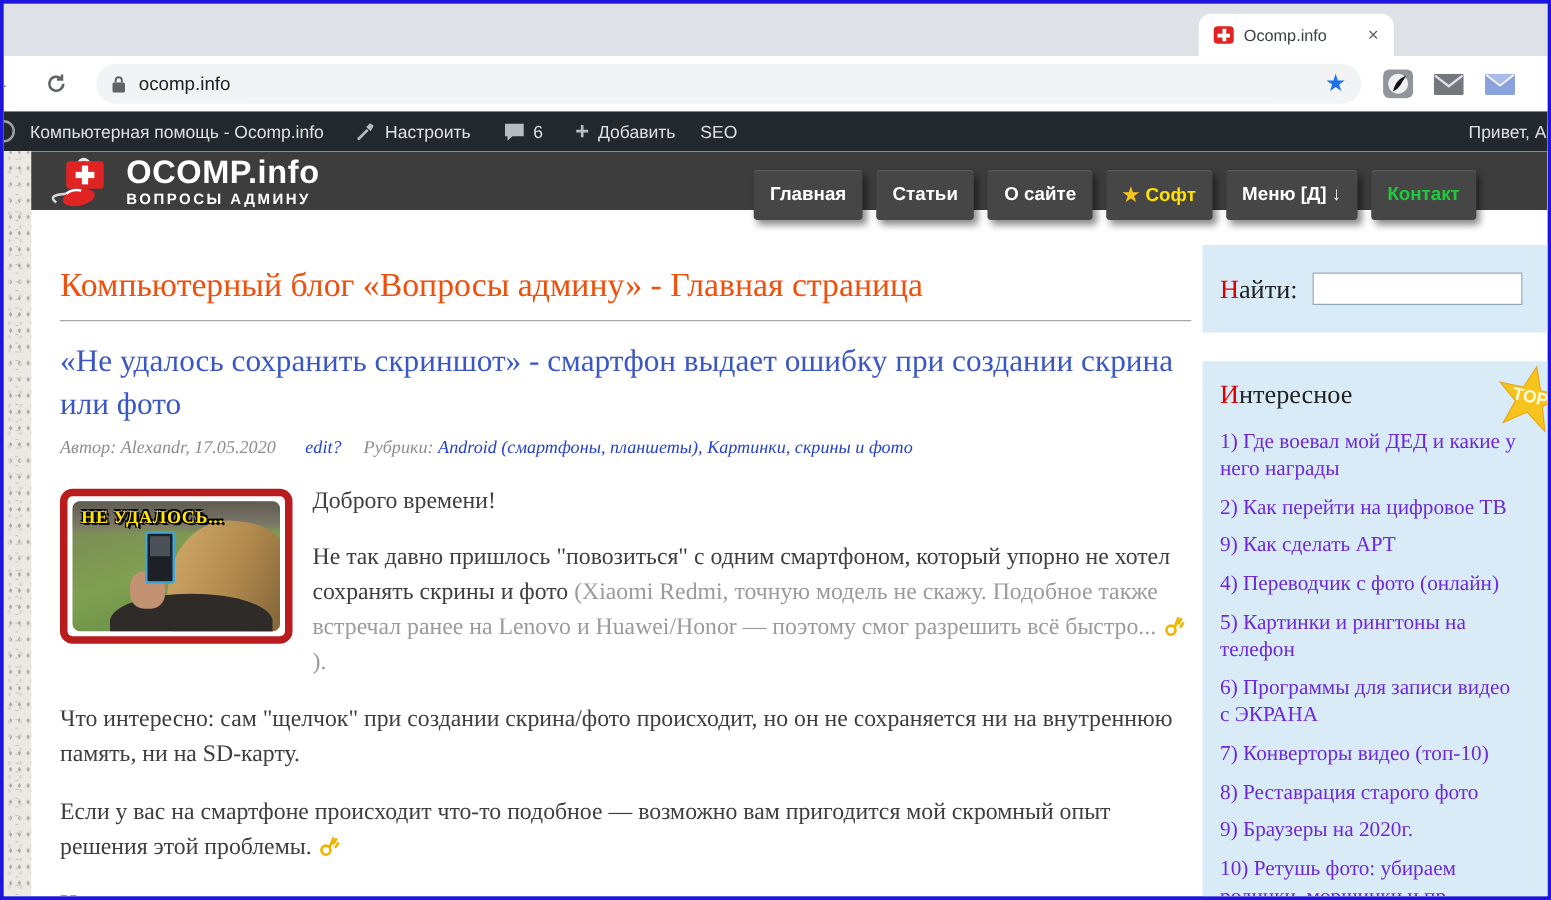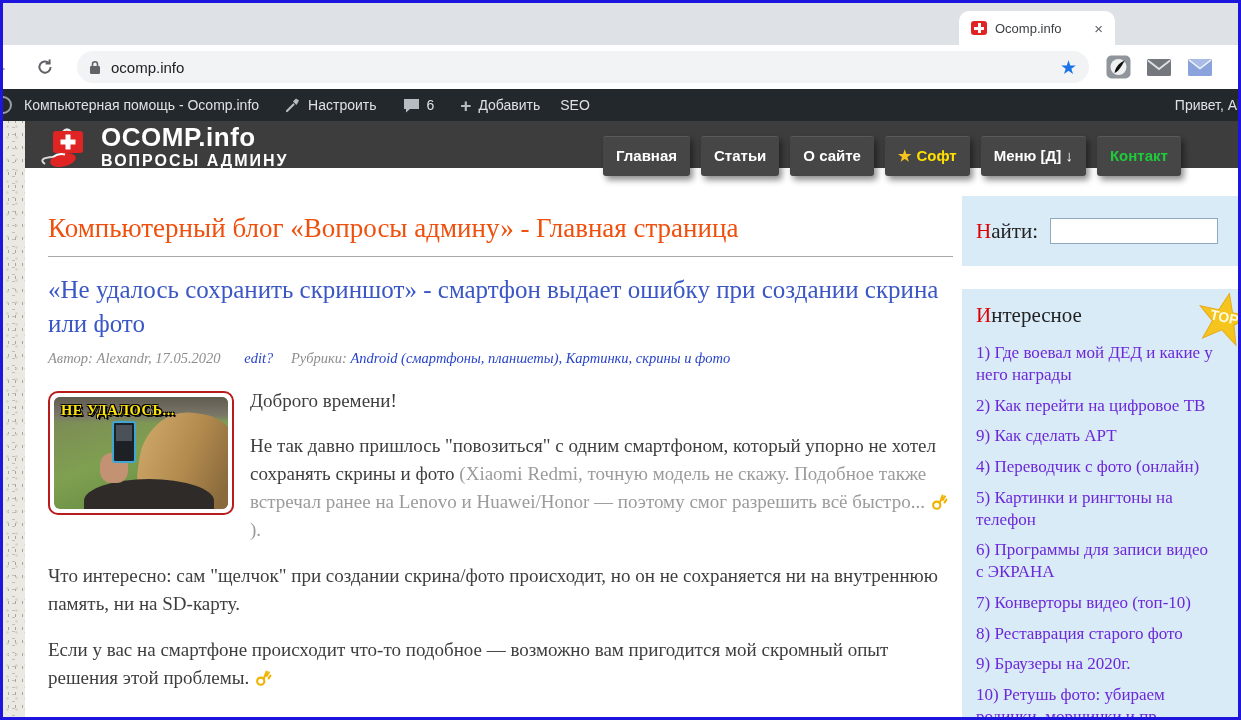--- a/index.html
+++ b/index.html
@@ -44,21 +44,21 @@
      background-color:#ebe9e3;
      background-image: radial-gradient(#d8d5cd 1px, transparent 1.4px),
                        radial-gradient(#c3bfb2 1px, transparent 1.3px),
                        radial-gradient(#aaa599 .8px, transparent 1px);
      background-size: 9px 11px, 13px 7px, 7px 13px;
      background-position: 0 0, 4px 3px, 2px 7px; }
 
   .siteheader { position:absolute; left:22px; right:0; top:0; height:47px; background:#3e3d3d; }
   .logo { position:absolute; left:14px; top:3px; display:flex; align-items:center; gap:8px; cursor:pointer; }
   .logo-text .t1 { color:#fff; font-weight:bold; font-size:26px; letter-spacing:.5px; line-height:1; }
-  .logo-text .t2 { color:#fff; font-weight:bold; font-size:16px; letter-spacing:2px; margin-top:2px; }
+  .logo-text .t2 { color:#fff; font-weight:bold; font-size:12px; letter-spacing:2px; margin-top:2px; }
 
   .mainnav { position:absolute; left:578px; top:15px; display:flex; gap:11px; }
   .navtab { background:#464646; border-top:1px solid #5a5a5a; color:#fff; font-weight:bold; font-size:15px;
             padding:10px 13px 11px; border-radius:3px; box-shadow:3px 4px 6px rgba(0,0,0,.45);
             white-space:nowrap; cursor:pointer; }
   .navtab .star { color:#f6c51d; margin-right:5px; }
   .navtab.soft { color:#ffe000; }
   .navtab.contact { color:#1ecb3a; }
 
   
@@ -72,21 +72,21 @@
           color:#8e8e8e; margin-top:9px; }
   .meta .edit { color:#2743c9; margin-left:20px; cursor:pointer; }
   .meta .rublabel { margin-left:14px; }
   .meta .rublinks { color:#2743c9; cursor:pointer; }
 
   .article { margin-top:20px; font-family:"Liberation Serif", serif; font-size:19px;
              color:#3e3e3e; line-height:1.47; }
   .article p { margin-bottom:18px; }
   .gray { color:#9b9b9b; }
 
-  .thumb { float:left; width:186px; height:124px; border:2px solid #b91c1c; border-radius:10px;
+  .thumb { float:left; width:186px; height:124px; border:6px solid #b91c1c; border-radius:10px;
            background:#fff; padding:4px; margin:4px 16px 8px 0; cursor:pointer; }
   .photo { position:relative; width:100%; height:100%; border-radius:6px; overflow:hidden;
            background:linear-gradient(160deg,#77865a 0%,#7d9055 22%,#7fa050 48%,#6d9247 72%,#5e833d 100%); }
   .photo .topblur { position:absolute; left:0; top:0; right:0; height:26px;
            background:linear-gradient(180deg,#5f5c50 0%,#7a7668 70%,rgba(122,118,104,0)); }
   .photo .hair { position:absolute; right:-14px; top:16px; width:104px; height:118px; border-radius:45%;
            background:linear-gradient(105deg,#cfa96a 0%,#b28a4e 45%,#8a6a3c 80%); transform:rotate(8deg); }
   .photo .jacket { position:absolute; left:30px; bottom:-14px; width:130px; height:44px;
            background:#2e2b28; border-radius:50% 50% 0 0; }
   .photo .hand { position:absolute; left:46px; top:56px; width:28px; height:30px;

